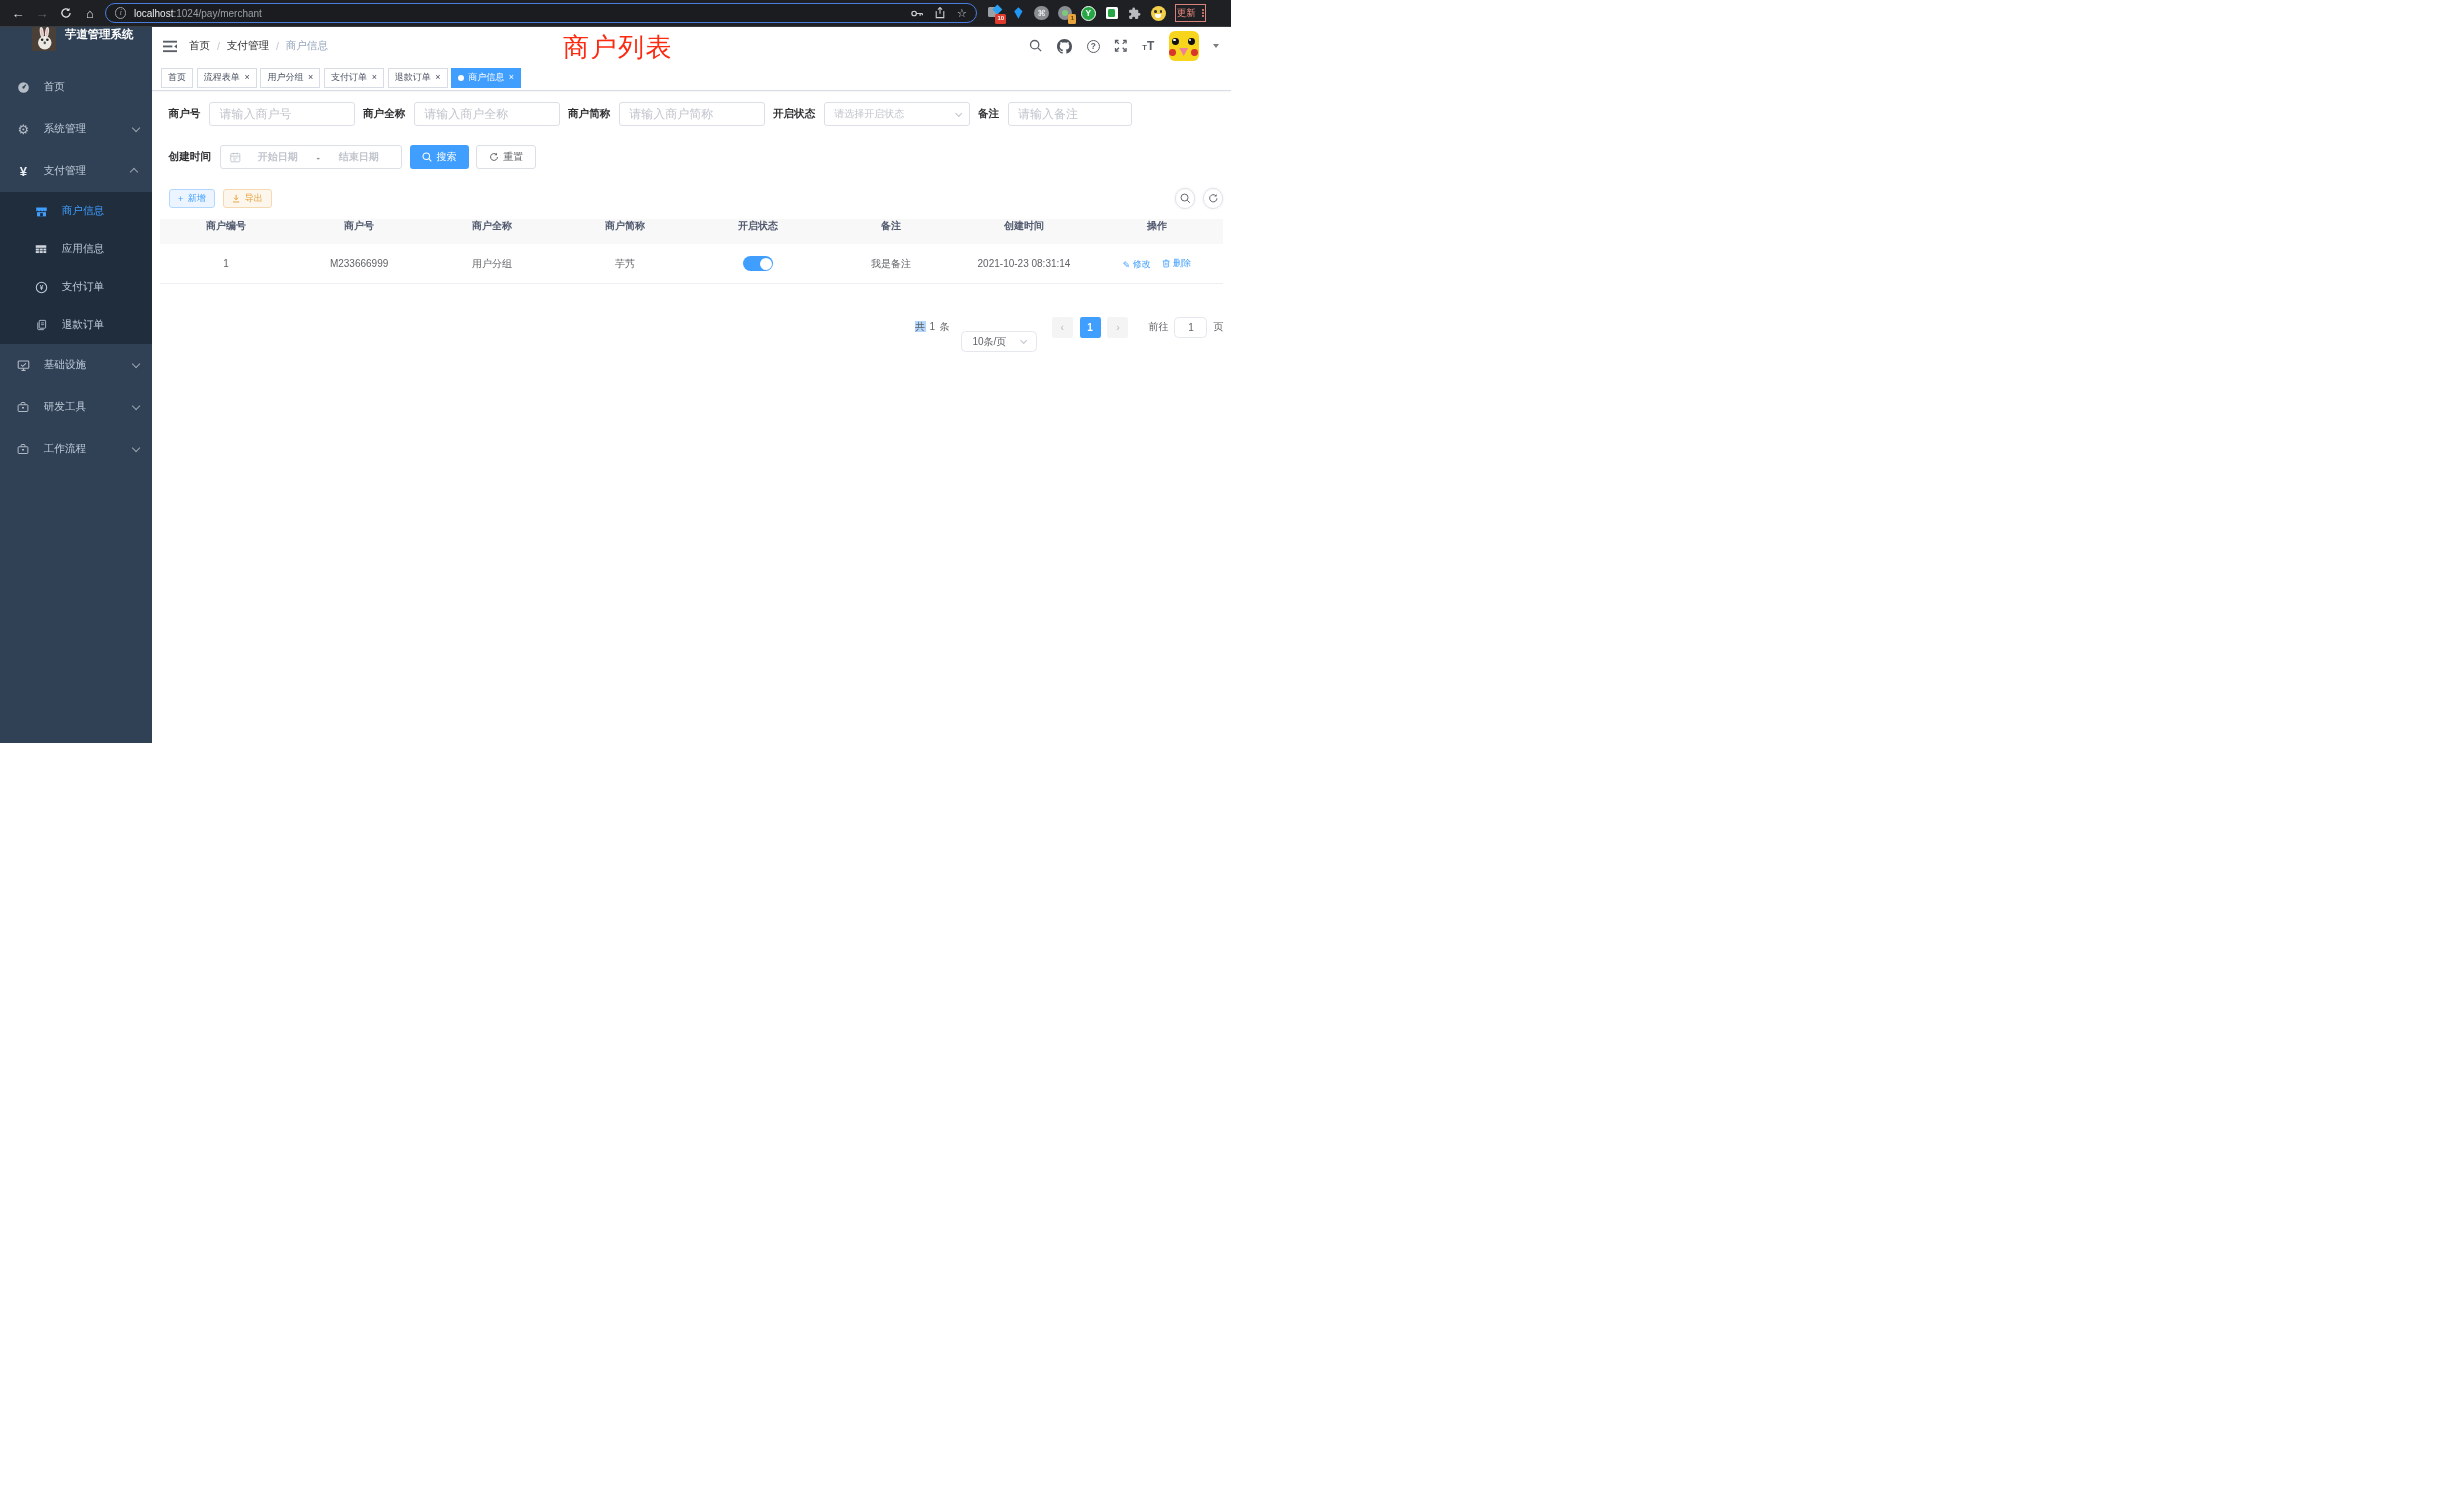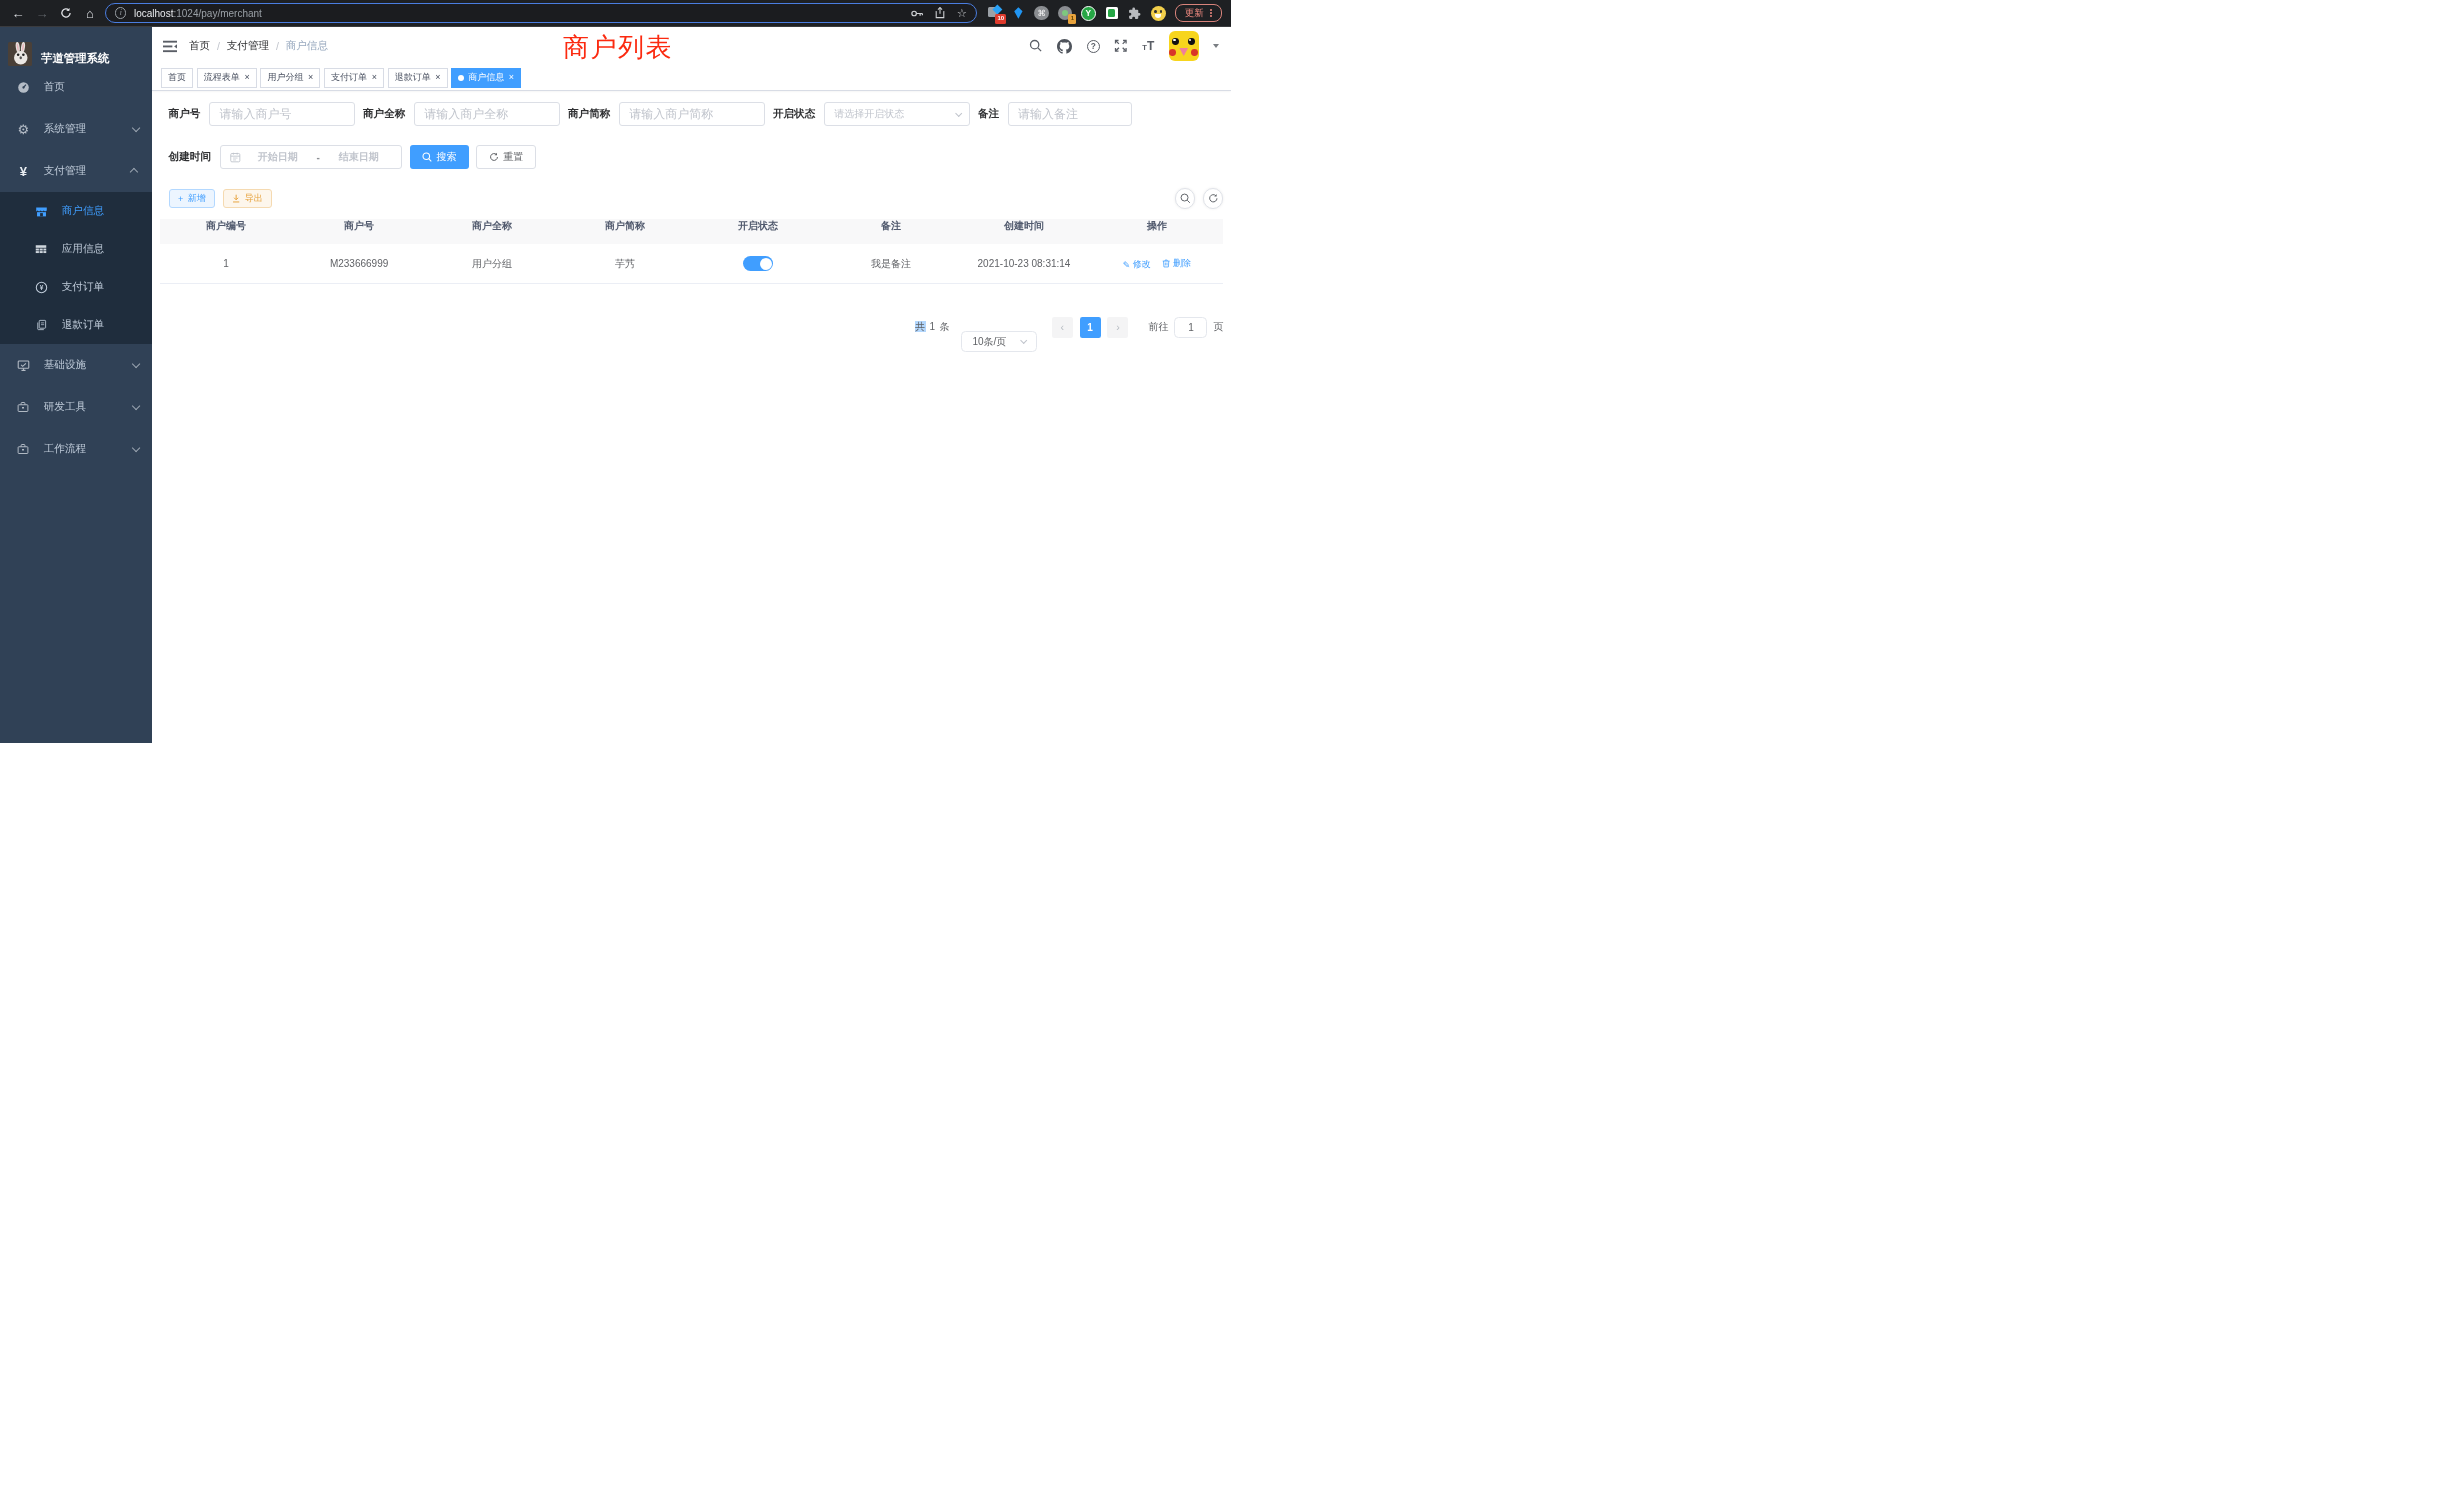--- a/index.html
+++ b/index.html
@@ -36,28 +36,28 @@
   .ext-dot { width: 6px; height: 6px; border-radius: 50%; background: #7ec77e; }
   .ext-y { width: 15px; height: 15px; border-radius: 50%; background: #26a645; color: #fff;
     font-weight: 700; font-size: 8.3px; display: flex; align-items: center; justify-content: center;
     border: 1.5px solid #fff; }
   .ext-doc { width: 12px; height: 12px; background: #fff; border-radius: 1.5px; display: flex; align-items: center; justify-content: center; }
   .ext-doc span { width: 7.6px; height: 7.6px; background: #26a645; border-radius: 1.5px; }
   .ext-smiley { width: 15px; height: 15px; border-radius: 50%; background: #f2cf4b; position: relative; }
   .ext-smiley i { position: absolute; width: 2.3px; height: 3px; background: #333; border-radius: 50%; top: 4.5px; }
   .ext-smiley i.l { left: 3.8px; } .ext-smiley i.r { right: 3.8px; }
   .ext-smiley u { position: absolute; width: 6px; height: 3.8px; background: #fff; border-radius: 0 0 6px 6px; bottom: 3px; left: 4.5px; }
-  .update-pill { margin-left: 9px; height: 18px; border: 1.1px solid #d9837b; border-radius: 8px;
-    display: flex; align-items: center; padding: 0 9px; gap: 6px; color: #ef8a80; font-size: 9.5px; }
+  .update-pill { margin-left: 9px; height: 18px; border: 1.1px solid #d9837b; border-radius: 0;
+    display: flex; align-items: center; padding: 0 1px; gap: 6px; color: #ef8a80; font-size: 9.5px; }
   .kebab { display: flex; flex-direction: column; gap: 1.5px; }
   .kebab i { width: 1.9px; height: 1.9px; border-radius: 50%; background: #ef8a80; }
   
   .app { display: flex; height: 716px; }
   .sidebar { width: 152px; background: #304156; flex-shrink: 0; }
-  .logo-row { height: 39px; display: flex; align-items: flex-end; padding-left: 8px; gap: 9px; }
+  .logo-row { height: 39px; display: flex; align-items: flex-start; padding-left: 32px; gap: 9px; }
   .app-title { color: #fff; font-size: 11.4px; font-weight: 700; }
   .menu-item { height: 42px; display: flex; align-items: center; padding: 0 13.6px 0 15px;
     color: #bfcbd9; font-size: 10.6px; cursor: pointer; }
   .mi-icon { width: 16.7px; margin-right: 12px; display: flex; justify-content: center; color: #b4bcc6; font-size: 13px; }
   .chev { margin-left: auto; width: 6px; height: 6px; border-right: 1.1px solid #9aa5b1; border-bottom: 1.1px solid #9aa5b1; }
   .chev.down { transform: rotate(45deg) translateY(-1.5px); }
   .chev.up { transform: rotate(225deg) translateY(-1.5px); }
   .submenu { background: #1f2d3d; }
   .submenu .menu-item { height: 38px; padding-left: 33px; }
   .submenu .menu-item.active { color: #409eff; }

